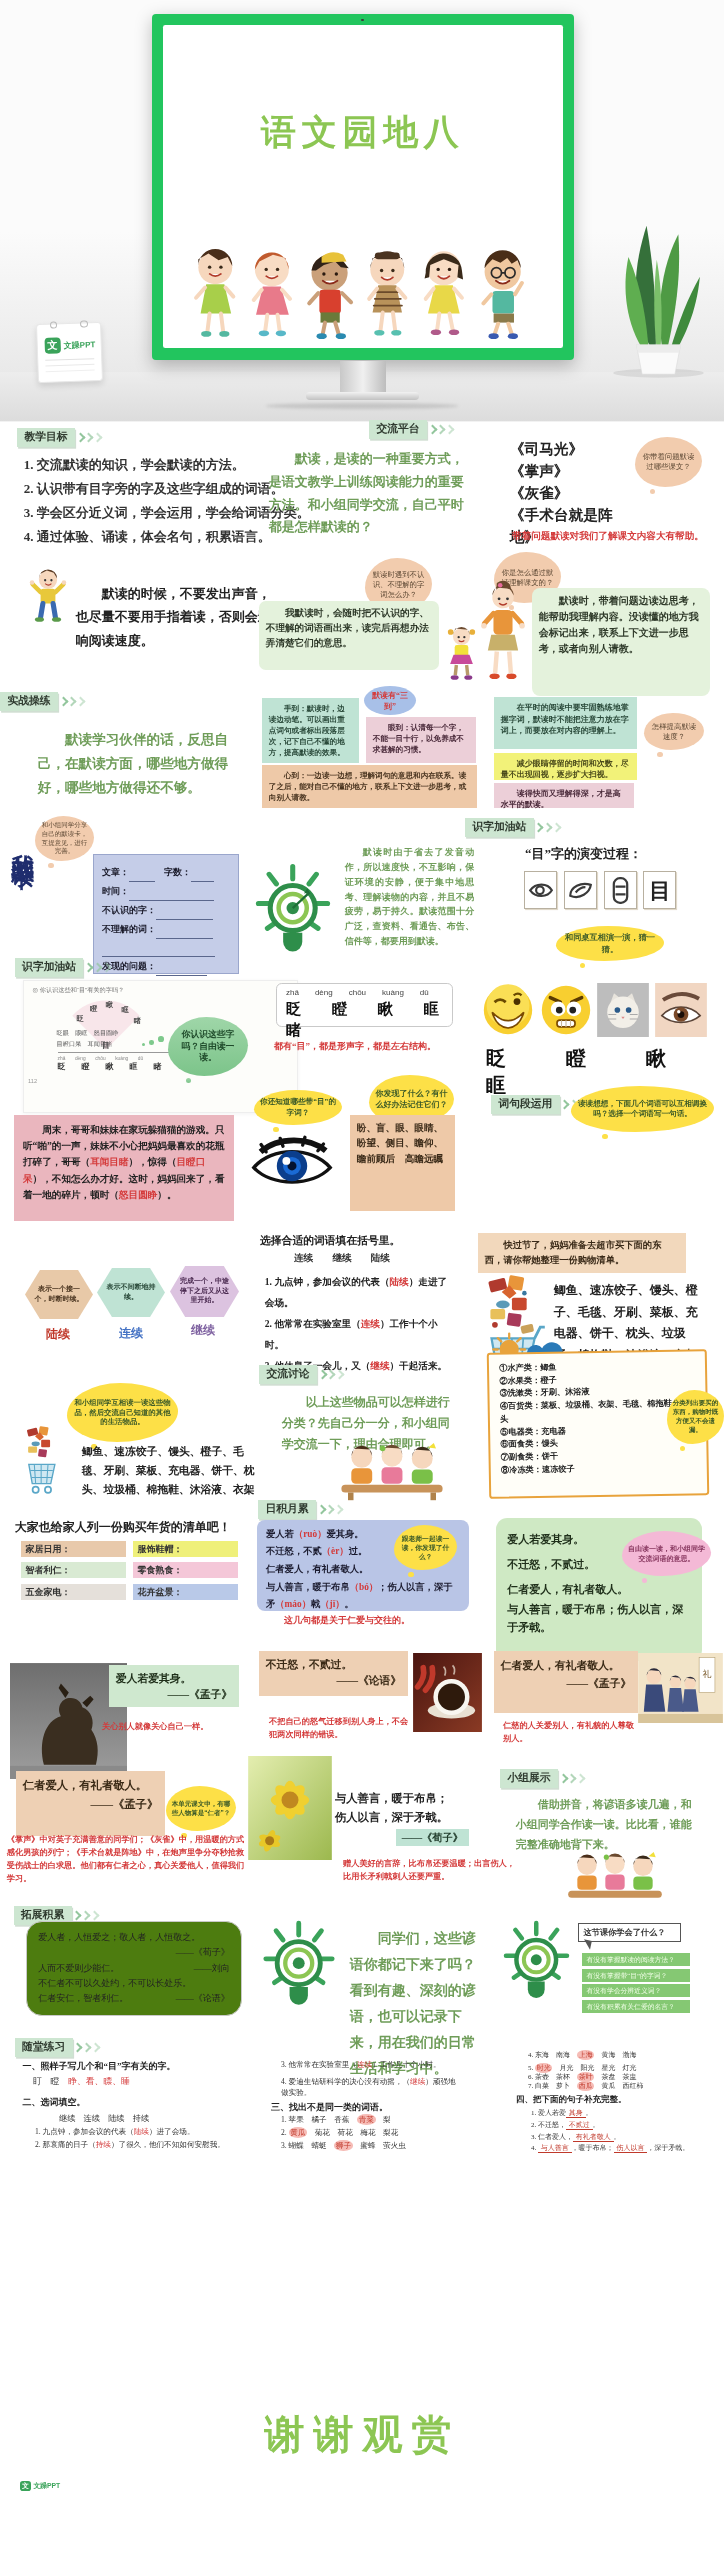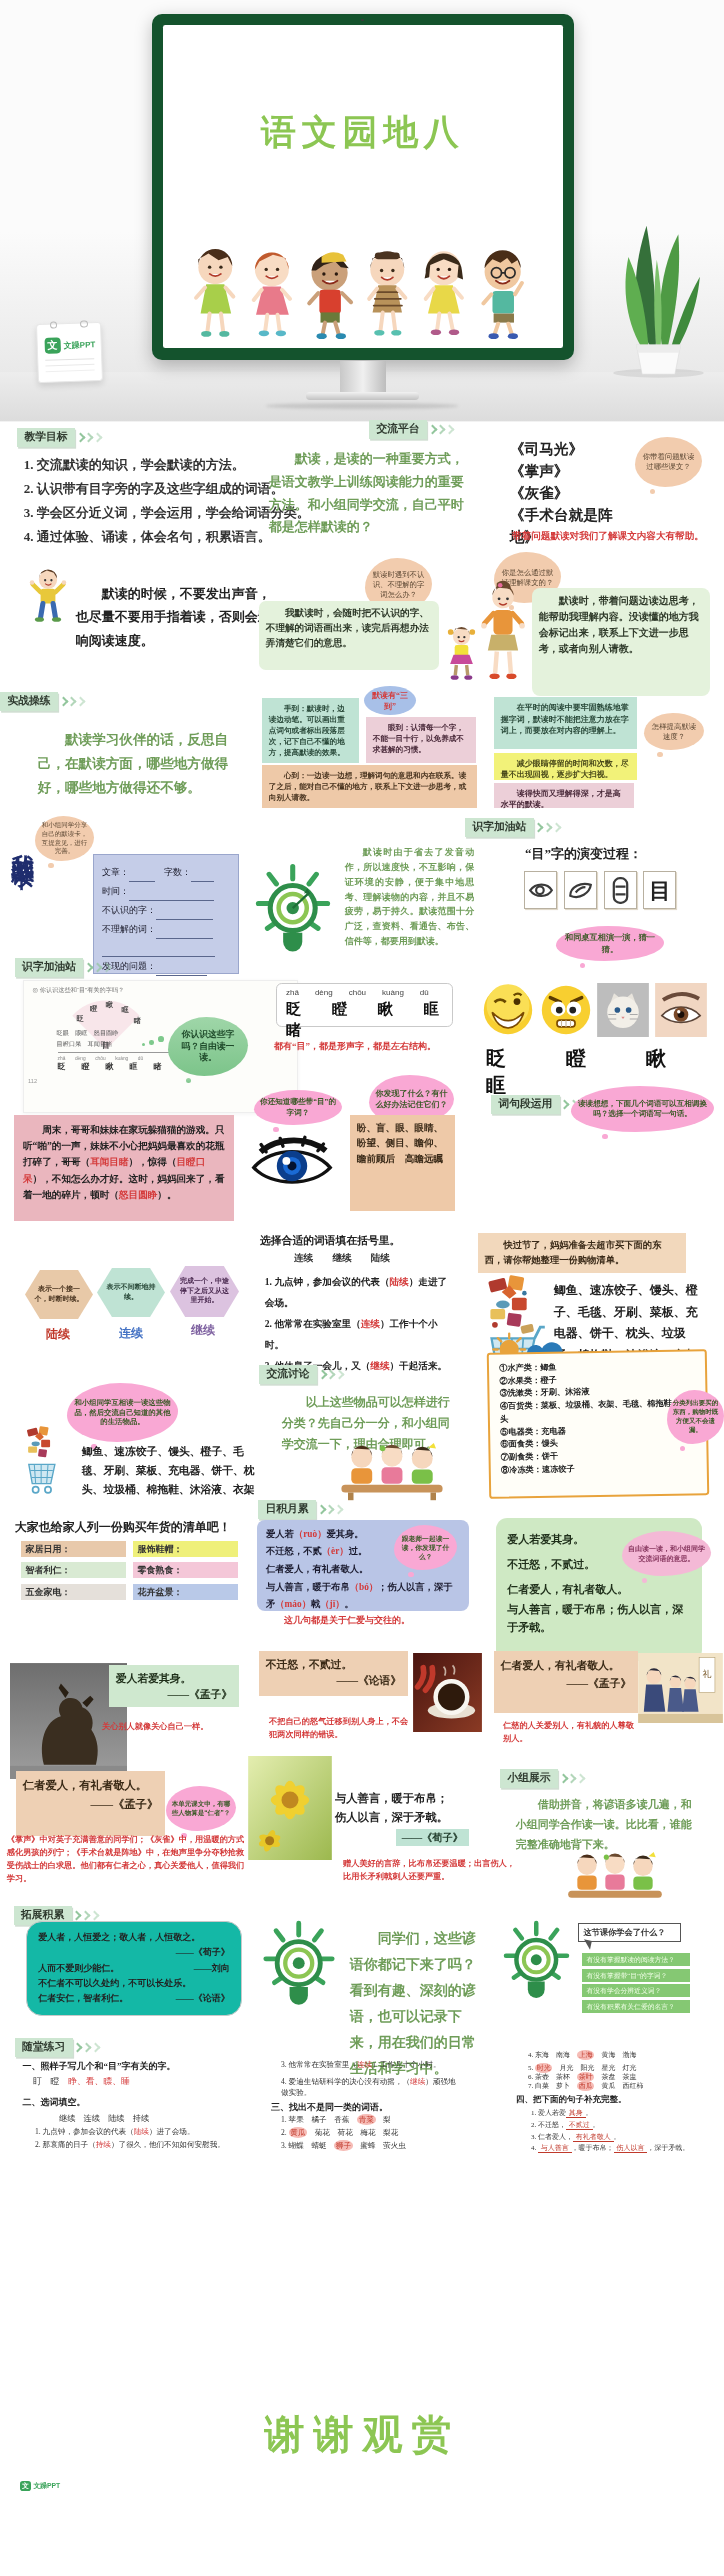--- a/index.html
+++ b/index.html
@@ -10,40 +10,40 @@
   .red{color:#d43a3a}
   .blu{color:#4472c4}
   .pur{color:#8064a2}
   .hdr{position:absolute;display:flex;align-items:center;gap:2.8px}
   .hdr .tag{background:#cde6d1;color:#2f3a2f;font-size:10.8px;font-weight:bold;padding:2.3px 7.4px;box-shadow:1.1px 1.7px 0 rgba(120,160,125,.35)}
   .hdr i{width:5.1px;height:5.1px;border-top:2.3px solid #93c69d;border-right:2.3px solid #93c69d;transform:rotate(45deg);display:inline-block;margin-left:-1.1px}
   .hdr i:nth-of-type(2){opacity:.7}.hdr i:nth-of-type(3){opacity:.45}
   .cl{position:absolute;border-radius:48% 52% 55% 45%/55% 48% 52% 45%;display:flex;align-items:center;justify-content:center;text-align:center;padding:5.7px;box-sizing:border-box;line-height:1.35}
   .cl:after{content:"";position:absolute;width:5.7px;height:5.7px;background:inherit;border-radius:50%;bottom:-7.4px;left:22%}
   .tan{background:#f2ccae;color:#5a4632}
-  .gcl{background:#f9a8d4;color:#3c5a28}
+  .gcl{background:#fde047;color:#3c5a28}
   .pcl{background:#f4b9d6;color:#8a3a62}
   .bx{position:absolute;padding:5.1px 6.8px;box-sizing:border-box;line-height:1.5}
   .ind{text-indent:2em}
   .ul{display:inline-block;border-bottom:0.6px solid #5a668c;height:8px;vertical-align:bottom}
   .circ{color:#c0392b;background:#f6bcb6;border-radius:50%;padding:0.6px 1.7px}
   .ua{color:#c0392b;border-bottom:0.6px solid #c0392b;padding:0 2.8px}
   .dot{position:absolute;border-radius:50%;background:#7ec98c}
   .hex{position:absolute;display:flex;align-items:center;justify-content:center;text-align:center;clip-path:polygon(22% 0,78% 0,100% 50%,78% 100%,22% 100%,0 50%);padding:4.5px 9px;box-sizing:border-box;line-height:1.4}
   .qsrc{text-align:right;display:block}
   .ban{position:absolute;background:#85c873;color:#f2ffe8;font-size:6.8px;padding:1.7px 4.5px;width:108px;box-sizing:border-box;white-space:nowrap;overflow:hidden}
 </style>
 </head>
 <body>
 
 <div class="page">
 
   <div class="abs" style="left:0;top:0;width:725px;height:422px;background:linear-gradient(#fbfbfb 55%,#e7e7e7 92%,#f2f2f2)"></div>
   <div class="abs" style="left:0;top:372px;width:725px;height:49px;background:linear-gradient(#ededed,#dcdcdc)"></div>
-  <div class="abs" style="left:152px;top:14px;width:422px;height:346px;background:#14532d;border-radius:10px;box-shadow:0 5.7px 17px rgba(0,0,0,.25)">
+  <div class="abs" style="left:152px;top:14px;width:422px;height:346px;background:#22c55e;border-radius:4px;box-shadow:0 5.7px 17px rgba(0,0,0,.25)">
     <div class="abs" style="left:209px;top:4.5px;width:2.8px;height:2.8px;border-radius:50%;background:#3a3a3a"></div>
     <div class="abs" style="left:10.8px;top:10.8px;width:400px;height:323px;background:#fff;border-radius:2.3px;overflow:hidden">
       <div class="abs" style="left:0;top:84px;width:400px;text-align:center;font-size:35px;font-weight:bold;color:#8cc653;letter-spacing:5.7px">语文园地八</div>
       <svg class="abs" style="left:25.5px;top:215px" width="351" height="99" viewBox="0 0 620 175">
         <g stroke-linecap="round">
 
           <circle cx="48" cy="48" r="30" fill="#f6d7bd"></circle>
             <path d="M18 46a30 30 0 0 1 60 0l-8-16-16 6-18-12-18 10z" fill="#4a2e1a"></path>
             <circle cx="38" cy="48" r="3" fill="#3a2a1a"></circle>
             <circle cx="58" cy="48" r="3" fill="#3a2a1a"></circle>
@@ -230,21 +230,21 @@
   <div class="bx kai ind" style="left:262px;top:698px;width:97px;height:65px;background:#bfe3d4;font-size:7.6px;font-weight:bold;line-height:1.45;color:#2a4a3a">手到：默读时，边读边动笔。可以画出重点词句或者标出段落层次，记下自己不懂的地方，提高默读的效果。</div>
   <div class="bx kai ind" style="left:366px;top:717px;width:110px;height:46px;background:#eccfd8;font-size:7.6px;font-weight:bold;line-height:1.45;color:#4a2a3a">眼到：认清每一个字，不能一目十行，以免养成不求甚解的习惯。</div>
   <div class="bx kai ind" style="left:262px;top:765px;width:215px;height:43px;background:#eec9a8;font-size:7.6px;font-weight:bold;line-height:1.45;color:#4a3520">心到：一边读一边想，理解词句的意思和内在联系。读了之后，能对自己不懂的地方，联系上下文进一步思考，或向别人请教。</div>
   <div class="bx kai ind" style="left:494px;top:697px;width:143px;height:52px;background:#bfe3d4;font-size:8px;font-weight:bold;line-height:1.45;color:#2a4a3a">在平时的阅读中要牢固熟练地掌握字词，默读时不能把注意力放在字词上，而要放在对内容的理解上。</div>
   <div class="bx kai ind" style="left:494px;top:753px;width:143px;height:27px;background:#f2f279;font-size:8px;font-weight:bold;line-height:1.4;color:#4a4a1a">减少眼睛停留的时间和次数，尽量不出现回视，逐步扩大扫视。</div>
   <div class="bx kai ind" style="left:494px;top:783px;width:140px;height:25px;background:#eccfd8;font-size:8px;font-weight:bold;line-height:1.4;color:#4a2a3a">读得快而又理解得深，才是高水平的默读。</div>
   <div class="cl tan" style="left:644px;top:713px;width:60px;height:37px;font-size:7.4px">怎样提高默读速度？</div>
 
   <div class="abs kai" style="left:11.3px;top:835px;width:27px;font-size:22.6px;font-weight:bold;color:#1f2d6e;writing-mode:vertical-rl;letter-spacing:3.4px">我的默读卡</div>
   <div class="cl tan" style="left:35px;top:816px;width:59px;height:45px;font-size:6.5px">和小组同学分享自己的默读卡，互提意见，进行完善。</div>
-  <div class="abs" style="left:93px;top:854px;width:146px;height:120px;background:#c5cde8;border:0.6px solid #9aa6cc;padding:8px;box-sizing:border-box;font-size:9px;font-weight:normal;color:#1a1a2a;line-height:2.1">
+  <div class="abs" style="left:93px;top:854px;width:146px;height:120px;background:#c5cde8;border:0.6px solid #9aa6cc;padding:8px;box-sizing:border-box;font-size:9px;font-weight:bold;color:#1a1a2a;line-height:2.1">
     <div><span>文章：</span><span class="ul" style="width:26px"></span>　<span>字数：</span><span class="ul" style="width:22.6px"></span></div>
     <div><span>时间：</span><span class="ul" style="width:85px"></span></div>
     <div><span>不认识的字：</span><span class="ul" style="width:57px"></span></div>
     <div><span>不理解的词：</span><span class="ul" style="width:57px"></span></div>
     <div><span class="ul" style="width:113px"></span></div>
     <div><span>发现的问题：</span><span class="ul" style="width:51px"></span></div>
   </div>
   <svg class="abs" style="left:255px;top:863px" width="76" height="93" viewBox="0 0 135 165">
     <g stroke="#3aa35a" stroke-width="9" stroke-linecap="round">
         <path d="M67 6v22M25 20l13 17M109 20l-13 17M6 72h21M108 72h21M22 116l16-11M112 116l-16-11"></path>
@@ -624,21 +624,21 @@
       <rect x="136" y="54" width="38" height="26" rx="8" fill="#7ac048"></rect>
     <rect x="8" y="82" width="184" height="14" rx="7" fill="#c8935a"></rect>
   </svg>
 
   <div class="hdr" style="left:13.6px;top:1906px">
       <span class="tag">拓展积累</span>
       <i></i>
       <i></i>
       <i></i>
     </div>
-  <div class="bx kai" style="left:26px;top:1921px;width:216px;height:95px;background:#14b8a6;border:1.1px solid #c9c9c9;border-radius:16px;font-size:9px;font-weight:bold;color:#222;line-height:1.7;padding:8px 11.3px">
+  <div class="bx kai" style="left:26px;top:1921px;width:216px;height:95px;background:#4d7c0f;border:1.1px solid #c9c9c9;border-radius:16px;font-size:9px;font-weight:normal;color:#222;line-height:1.7;padding:8px 11.3px">
     <div>爱人者，人恒爱之；敬人者，人恒敬之。</div>
     <div style="text-align:right">——《荀子》</div>
     <div style="display:flex;justify-content:space-between">
         <span>人而不爱则少能仁。</span>
         <span>——刘向</span>
       </div>
     <div>不仁者不可以久处约，不可以长处乐。</div>
     <div style="display:flex;justify-content:space-between">
         <span>仁者安仁，智者利仁。</span>
         <span>——《论语》</span>

